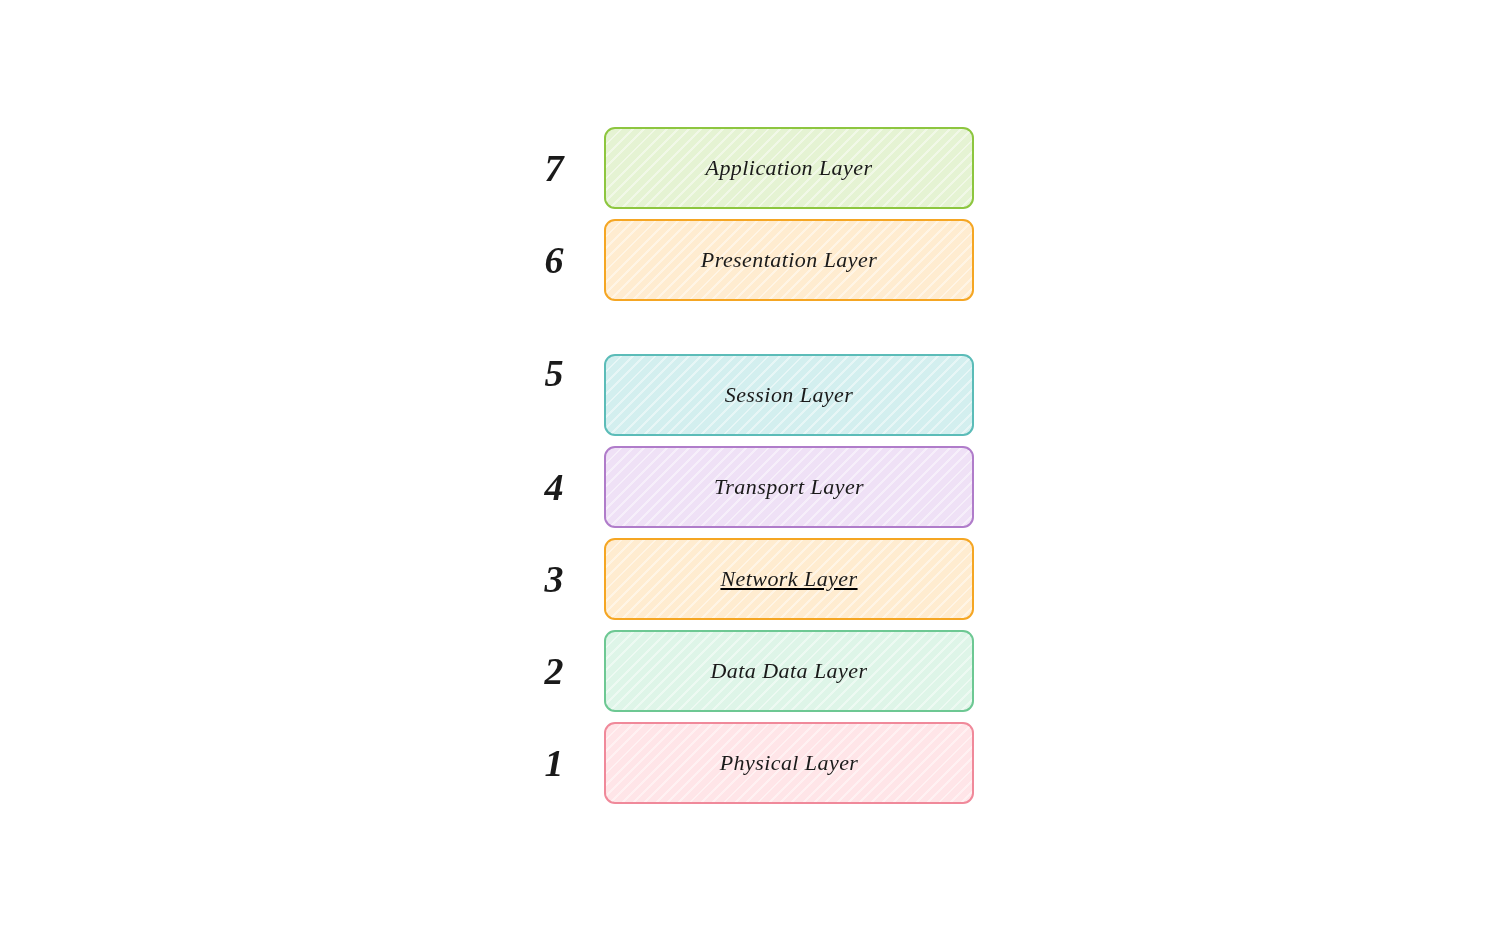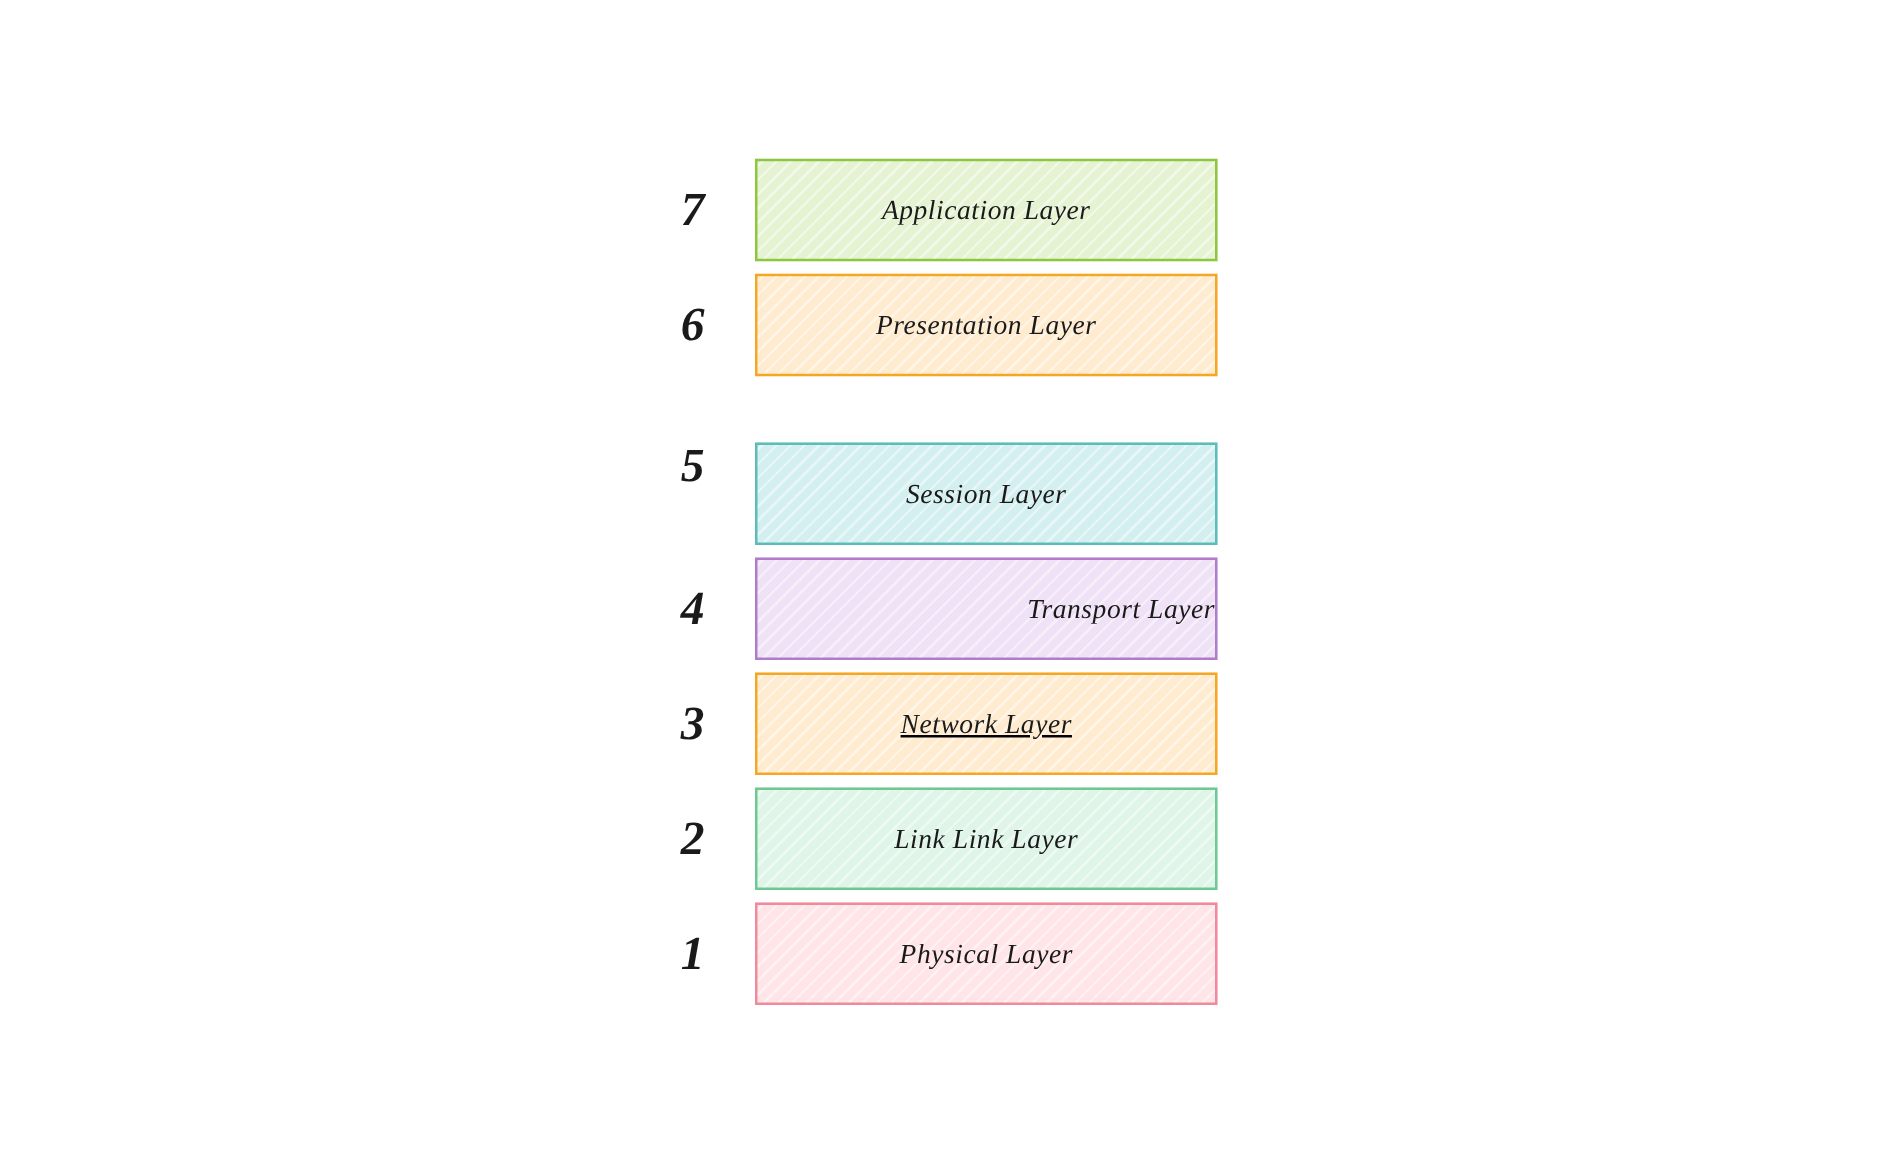--- a/index.html
+++ b/index.html
@@ -34,21 +34,21 @@
       color: #1a1a1a;
       width: 40px;
       text-align: center;
       font-family: 'Segoe UI', cursive;
       font-style: italic;
     }
 
     .layer-box {
       flex: 1;
       height: 82px;
-      border-radius: 0;
+      border-radius: 11px;
       border-width: 2px;
       border-style: solid;
       display: flex;
       align-items: center;
       justify-content: center;
       position: relative;
       overflow: hidden;
     }
 
     .layer-box::before {
@@ -86,21 +86,20 @@
       text-align: center;
     }
     .box-teal {
       background-color: rgba(130, 210, 210, 0.35);
       border-color: #5bbcb8;
       margin-top: 43px;
     }
     .box-purple {
       background-color: rgba(210, 170, 230, 0.35);
       border-color: #b07cca;
-      justify-content: flex-end;
     }
     .box-orange {
       background-color: rgba(255, 200, 120, 0.35);
       border-color: #f5a623;
       text-decoration: underline;
     }
     .box-mint {
       background-color: rgba(160, 225, 190, 0.35);
       border-color: #6dc893;
     }
@@ -139,21 +138,21 @@
     </div>
     <div class="layer-row">
       <span class="layer-number">3</span>
       <div class="layer-box box-orange">
         <span class="layer-label">Network Layer</span>
       </div>
     </div>
     <div class="layer-row">
       <span class="layer-number">2</span>
       <div class="layer-box box-mint">
-        <span class="layer-label">Link Link Layer</span>
+        <span class="layer-label">Data Data Layer</span>
       </div>
     </div>
     <div class="layer-row">
       <span class="layer-number">1</span>
       <div class="layer-box box-pink">
         <span class="layer-label">Physical Layer</span>
       </div>
     </div>
   </div>
 

